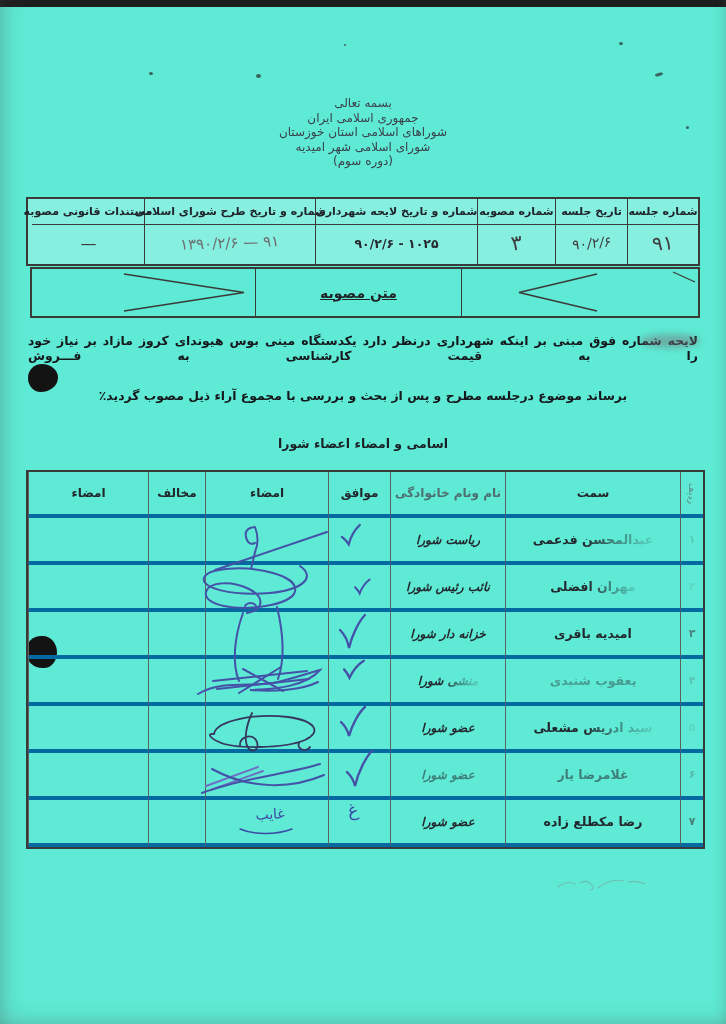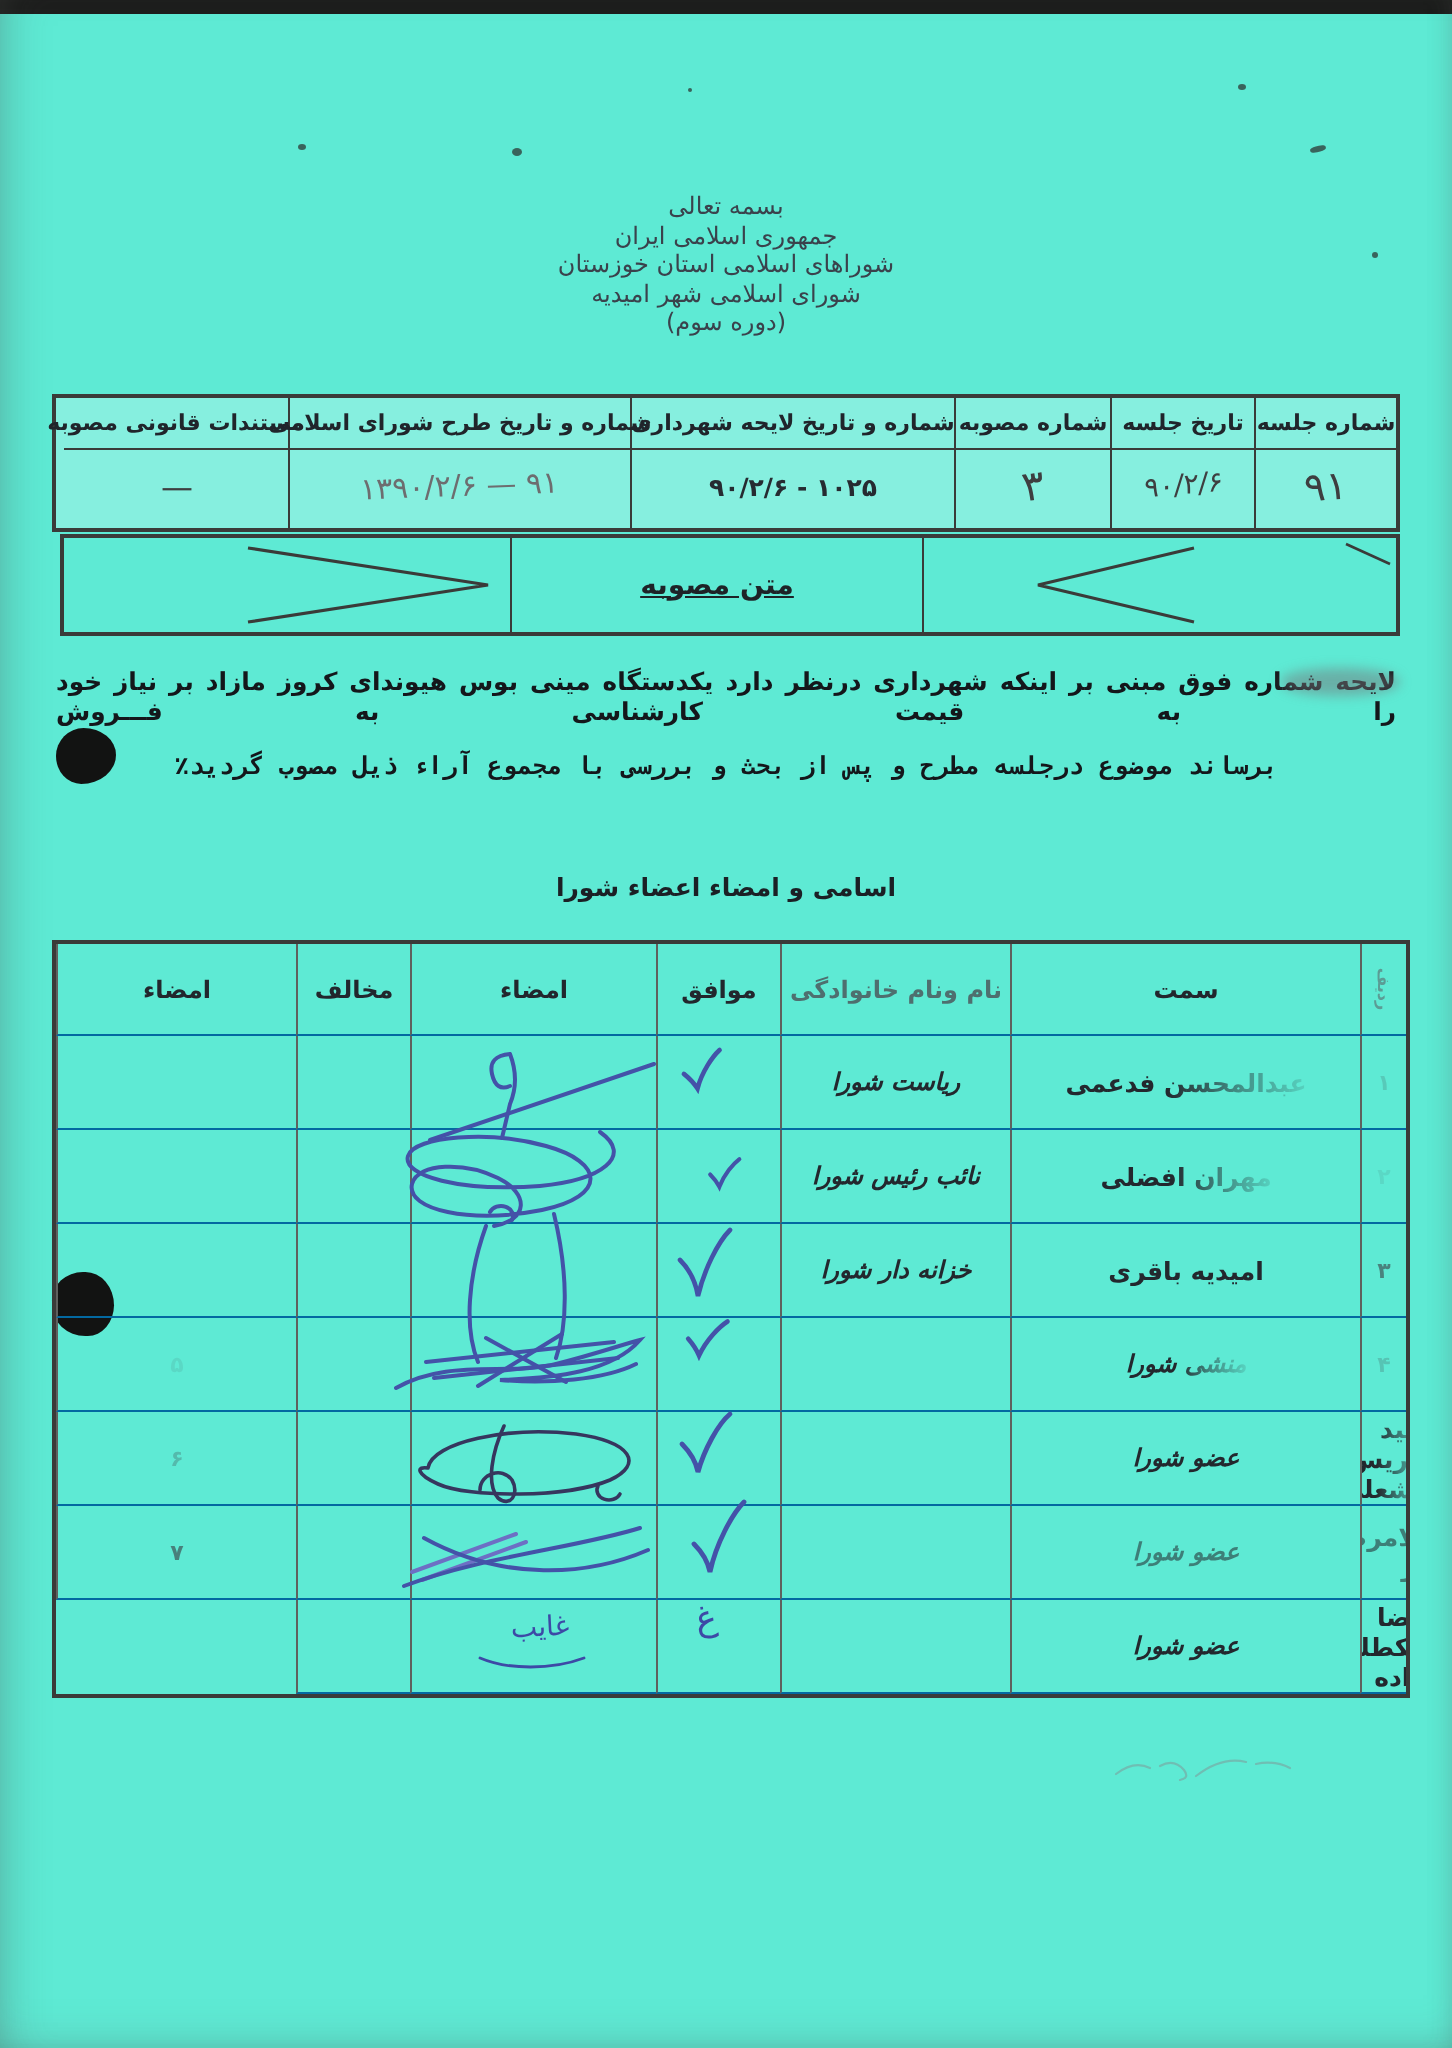--- a/index.html
+++ b/index.html
@@ -44,37 +44,37 @@
   .banner-center{position:absolute;left:223px;top:0;width:205px;height:100%;
     border-left:1.6px solid #3a3b39;border-right:1.6px solid #3a3b39;
     display:flex;align-items:center;justify-content:center;
     font-weight:bold;font-size:14px;color:#1e2327;text-decoration:underline;}
   .banner-svg{position:absolute;inset:0;width:666px;height:47px;}
 
   
   .resolution{position:absolute;top:333px;right:28px;width:670px;
     font-weight:bold;font-size:12.4px;color:#14171b;}
   .res-l1{text-align:justify;text-align-last:justify;word-spacing:1px;}
-  .res-l2{text-align:center;margin-top:12px;font-family:Liberation Mono, monospace;}
+  .res-l2{text-align:center;margin-top:25px;}
   .smudge{position:absolute;left:612px;top:1px;width:60px;height:14px;
     background:rgba(116,120,124,.5);border-radius:50%;filter:blur(3px);}
 
   .ink-blob{position:absolute;background:#121312;}
   .blob1{left:28px;top:364px;width:30px;height:28px;border-radius:46% 54% 58% 42%/50% 48% 52% 50%;}
   .blob2{left:26px;top:636px;width:31px;height:32px;border-radius:52% 48% 44% 56%/46% 54% 50% 50%;}
 
   .members-heading{position:absolute;top:436px;left:0;right:0;text-align:center;
     font-weight:bold;font-size:12.5px;color:#1b2025;}
 
   
   .members{position:absolute;top:470px;right:21px;width:675px;height:375px;
     display:grid;grid-template-columns:23px 175px 115px 62px 123px 57px 120px;
     grid-template-rows:46px repeat(7,47px);
     border:2px solid #3a3b39;box-sizing:content-box;direction:rtl;}
-  .mc{box-sizing:border-box;border-inline-end:1px solid #5f615e;border-bottom:1px solid #0369a1;
+  .mc{box-sizing:border-box;border-inline-end:1px solid #5f615e;border-bottom:4px solid #0369a1;
     display:flex;align-items:center;justify-content:center;overflow:hidden;}
   .mh{font-weight:bold;font-size:12px;color:#22272d;}
   .mh-name{color:#4b5157;opacity:.8;}
   .mh-radif{font-size:8px;color:#5a5e62;opacity:.55;transform:rotate(90deg);white-space:nowrap;}
   .m-name{font-weight:bold;font-size:12.5px;}
   .m-pos{font-weight:bold;font-size:12px;font-style:italic;}
   .m-no{font-size:11px;font-weight:bold;color:#3c4046;}
   .fade-r{-webkit-mask-image:linear-gradient(to left,rgba(0,0,0,.12) 0,rgba(0,0,0,.5) 30%,#000 58%);
           mask-image:linear-gradient(to left,rgba(0,0,0,.12) 0,rgba(0,0,0,.5) 30%,#000 58%);}
   .faded{opacity:.4;filter:blur(.3px);}
@@ -233,20 +233,23 @@
       </div>
     <div class="mc"></div>
     <div class="mc"></div>
     <div class="mc"></div>
     <div class="mc"></div>
 
     <div class="mc">
         <span class="m-no no-4">۴</span>
       </div>
     <div class="mc">
+        <span class="m-name faded">یعقوب شنبدی</span>
+      </div>
+    <div class="mc">
         <span class="m-pos fade-r">منشی شورا</span>
       </div>
     <div class="mc"></div>
     <div class="mc"></div>
     <div class="mc"></div>
     <div class="mc"></div>
 
     <div class="mc">
         <span class="m-no no-5">۵</span>
       </div>

